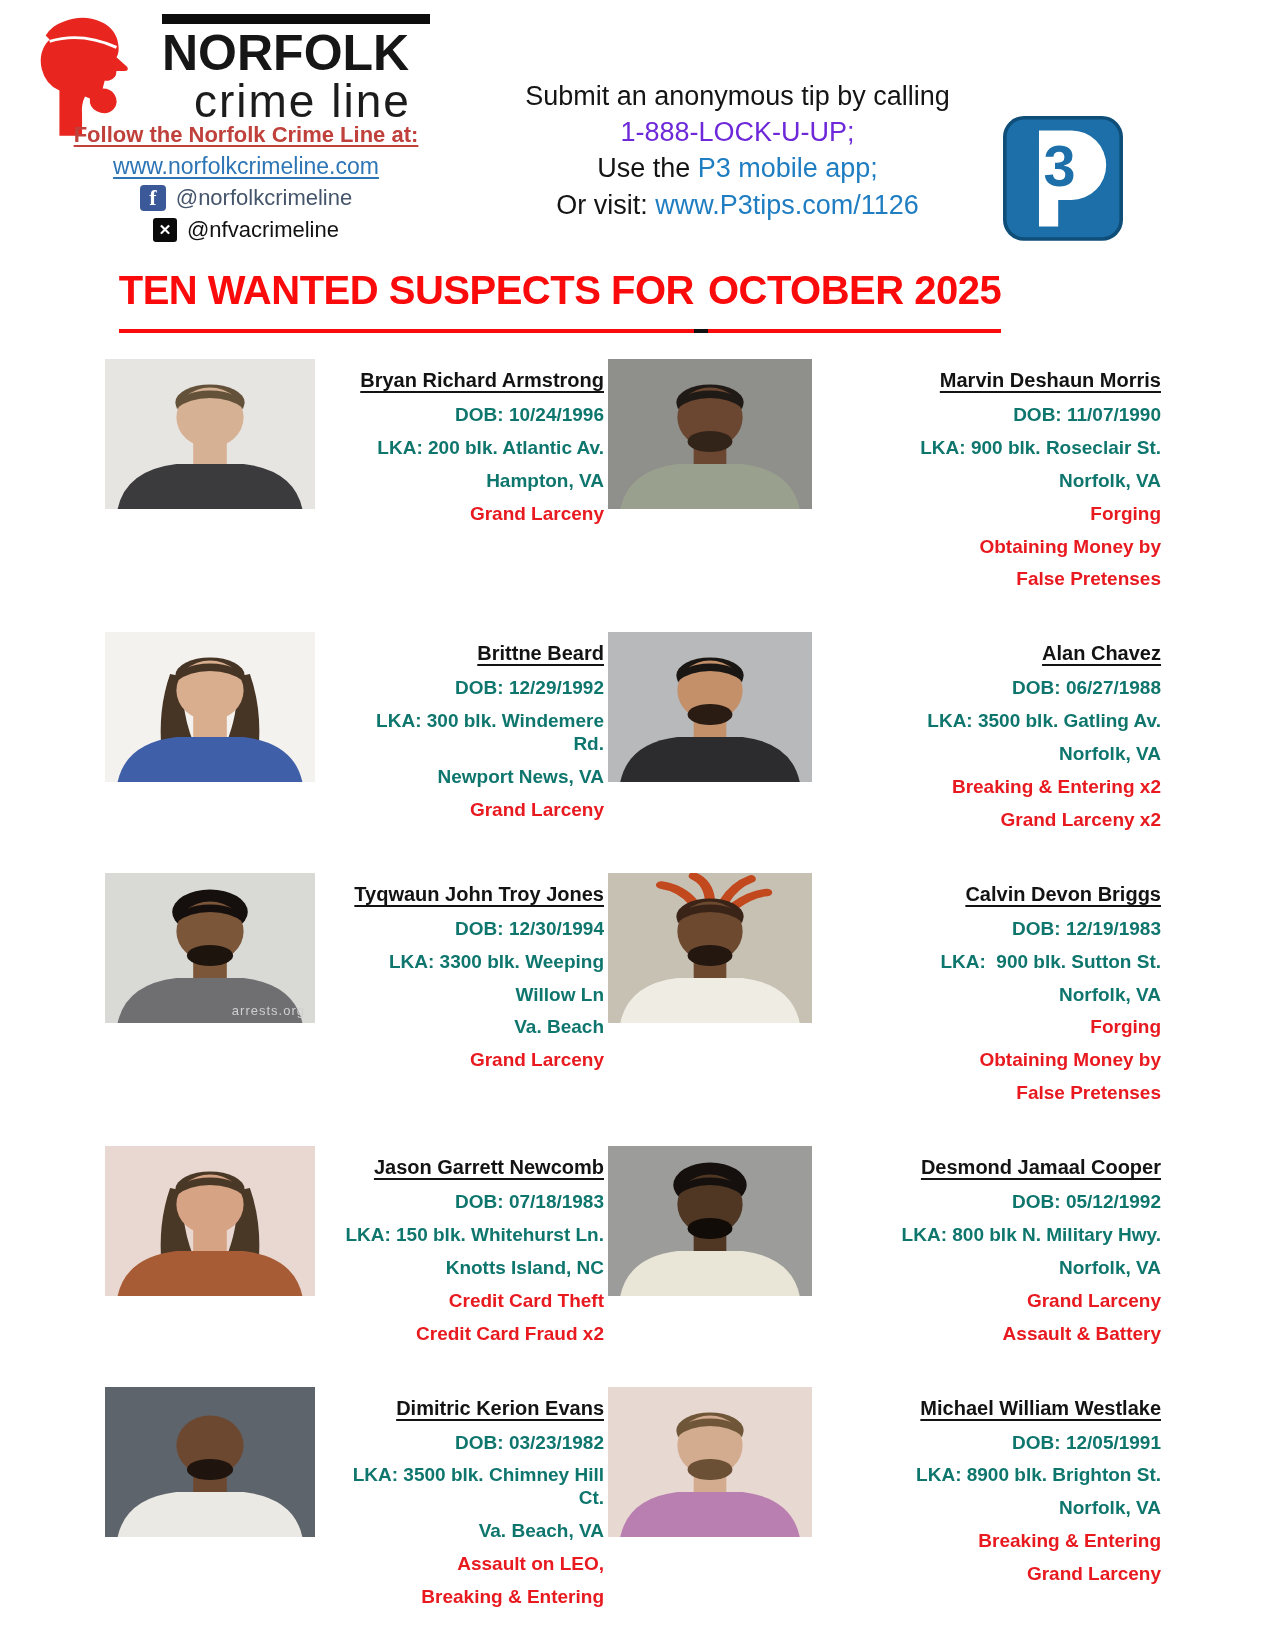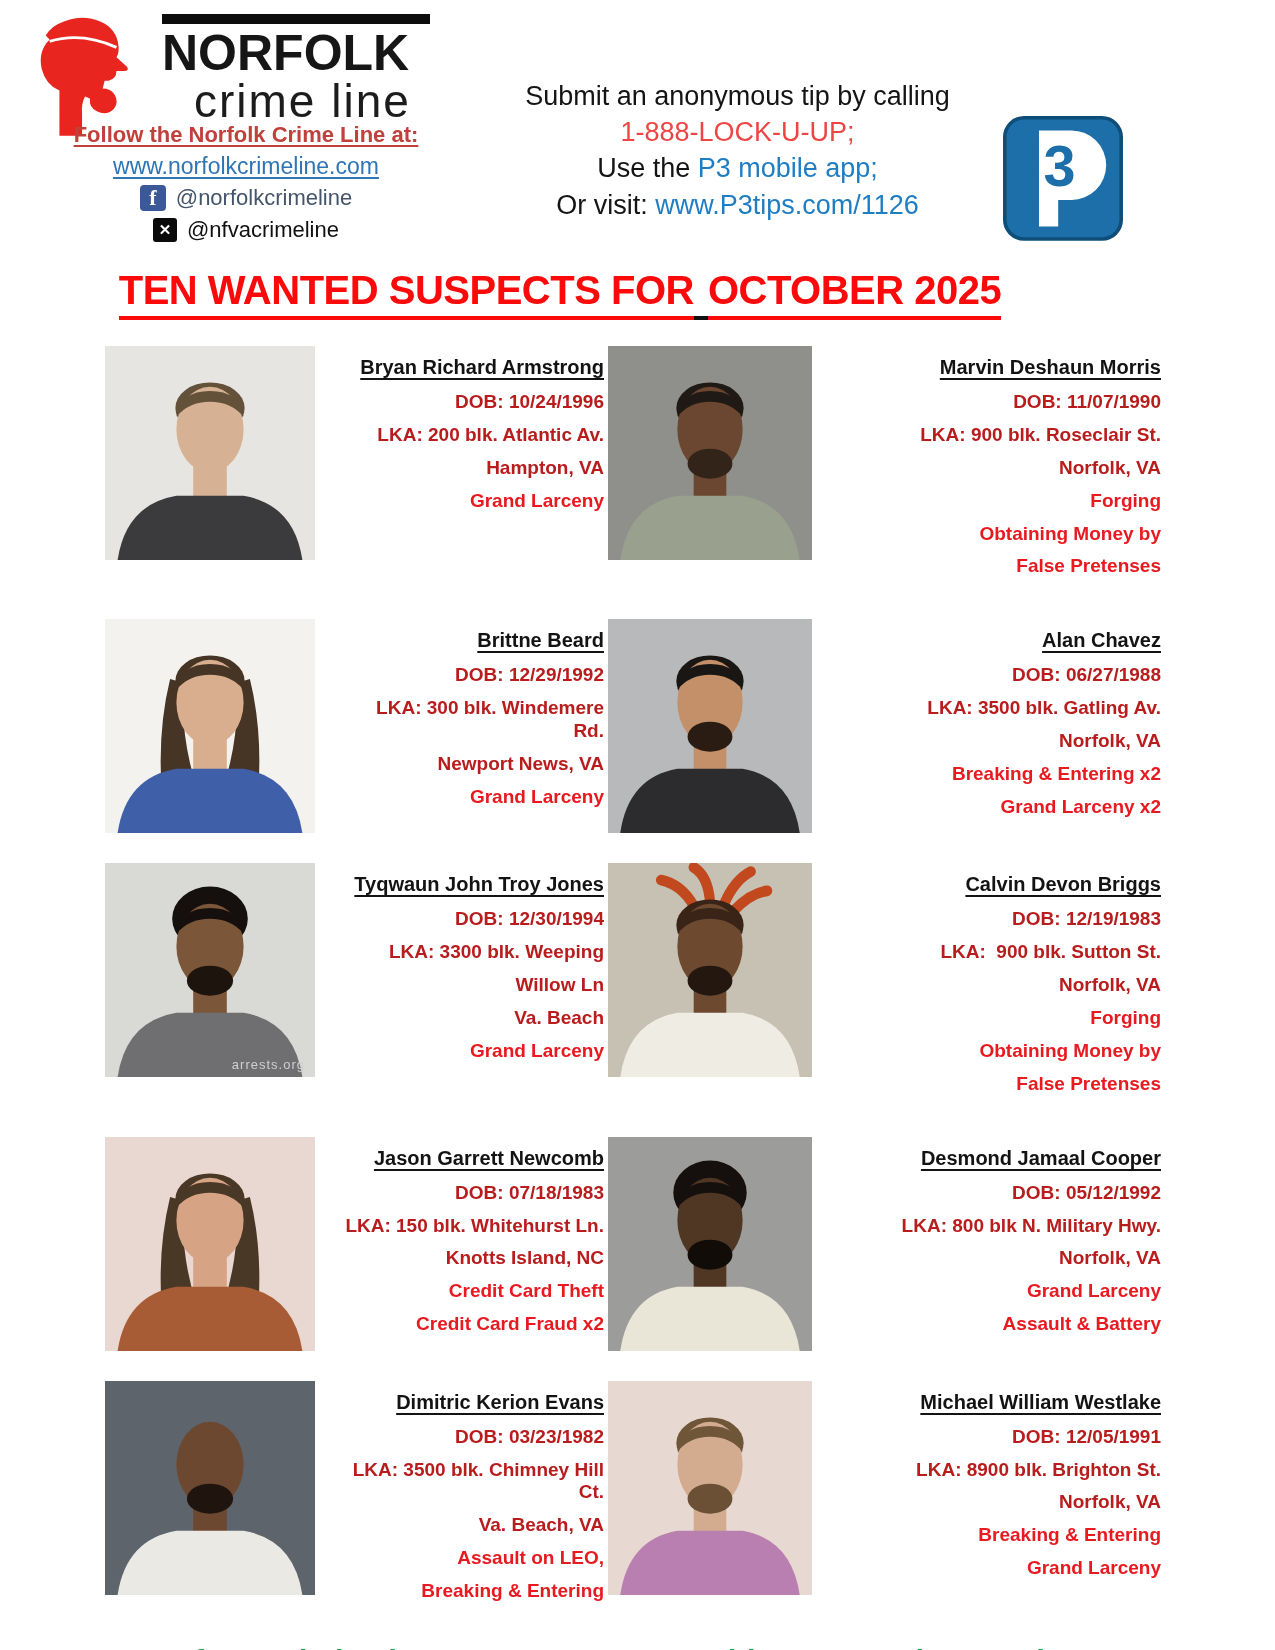--- a/index.html
+++ b/index.html
@@ -18,41 +18,41 @@
   .follow-block { position:absolute; left:18px; top:122px; width:456px; text-align:center; }
   .follow-label { color:#c0403c; font-weight:700; font-size:22px; text-decoration:underline; text-underline-offset:3px; }
   .follow-site  { color:#2e75b6; font-size:23px; margin-top:3px; text-decoration:underline; text-underline-offset:3px; display:inline-block; cursor:pointer; }
   .follow-site-row { margin-top:2px; }
   .social-row { display:flex; align-items:center; justify-content:center; gap:10px; margin-top:5px; }
   .fb-icon { width:26px; height:26px; border-radius:4px; background:#3b5998; color:#fff; font-weight:bold; font-size:22px; line-height:25px; text-align:center; font-family:"Liberation Serif", serif; flex:none; }
   .x-icon  { width:24px; height:24px; border-radius:3px; background:#0a0a0a; color:#fff; font-weight:bold; font-size:15px; line-height:23px; text-align:center; flex:none; }
   .fb-handle { color:#44546a; font-size:22px; }
   .x-handle  { color:#111; font-size:22px; }
   .tip-block { position:absolute; left:450px; top:78px; width:575px; text-align:center; font-size:27px; font-weight:400; line-height:1.34; color:#141414; }
-  .tip-phone { color:#ef4444; }
+  .tip-phone { color:#6d28d9; }
   .tip-link  { color:#1f7dc2; cursor:pointer; }
   .p3-logo { position:absolute; left:1003px; top:116px; width:120px; height:128px; }
   
   .title-wrap { width:1120px; text-align:center; margin-top:12px; }
-  .title-wrap span { display:inline-block; font-size:40px; font-weight:800; letter-spacing:-0.5px; color:#fa0a0a; padding-bottom:3px; }
+  .title-wrap span { display:inline-block; font-size:40px; font-weight:800; letter-spacing:-0.5px; color:#fa0a0a; padding-bottom:16px; }
   .t-red   { border-bottom:4px solid #fa0a0a; }
   .t-black { border-bottom:4px solid #111; width:14px; }
   
   .grid { margin-top:26px; padding-left:105px; }
   .row { display:flex; margin-bottom:30px; }
   .cell { display:flex; }
   .cell.left  { width:503px; }
   .cell.right { width:557px; }
-  .photo { width:210px; height:214px; flex:none; position:relative; overflow:hidden; background:#15803d;text-align:center; }
+  .photo { width:210px; height:150px; flex:none; position:relative; overflow:hidden; background:#15803d;text-align:center; }
   .cell.right .photo { width:204px; }
   .photo svg { display:block; width:100%; height:100%; }
   .watermark { position:absolute; bottom:5px; right:10px; color:#cfcfcf; font-size:13px; letter-spacing:1px; }
   .info { flex:1; text-align:right; padding:10px 4px 0 10px; }
   .s-name { font-size:20px; font-weight:700; color:#131313; text-decoration:underline; text-decoration-thickness:2px; text-underline-offset:4px; margin-bottom:13px; }
-  .s-line { font-size:19px; font-weight:700; color:#b91c1c; margin-bottom:12px; white-space:pre-wrap; line-height:1.1; }
+  .s-line { font-size:19px; font-weight:700; color:#0f766e; margin-bottom:12px; white-space:pre-wrap; line-height:1.1; }
   .s-line.cont { margin-top:-10px; }
   .s-line.crime { color:#e8191f; }
   
   .reward { width:1230px; text-align:center; margin-top:8px; font-size:31px; font-weight:700; color:#00a651; }
   .reward span { text-decoration:underline; text-decoration-thickness:2px; text-underline-offset:6px; }
 </style>
 </head>
 <body>
 
 <div class="header">

